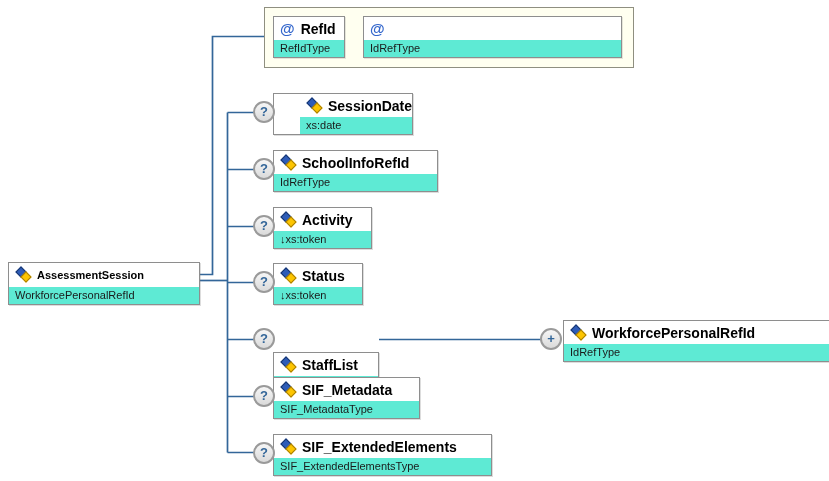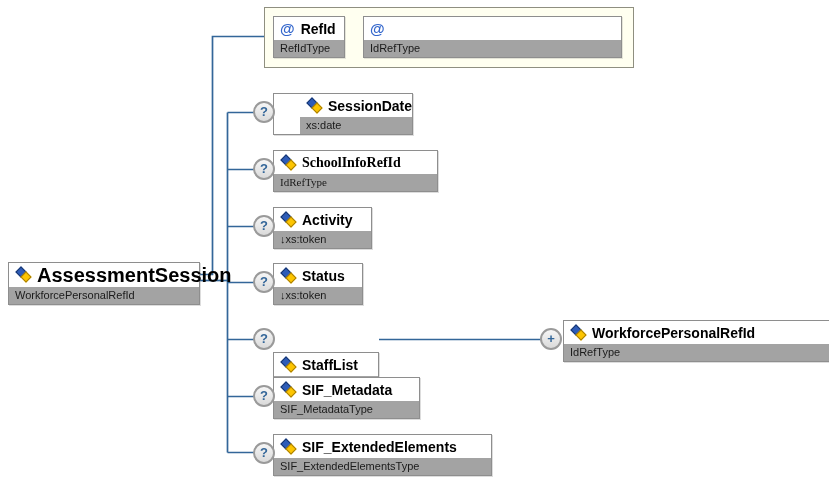--- a/index.html
+++ b/index.html
@@ -7,24 +7,24 @@
        font-family:"Liberation Sans",sans-serif;}
   #canvas{position:absolute;inset:0;width:829px;height:481px;}
   svg.wires{position:absolute;left:0;top:0;z-index:0;}
 
   
   .node{position:absolute;z-index:2;background:#ffffff;border:1px solid #8e8e8e;
         box-sizing:border-box;box-shadow:1px 1px 0 rgba(120,120,120,.25);}
   .node .title{height:23px;display:flex;align-items:center;
                padding:0 8px 0 6px;white-space:nowrap;font-weight:bold;
                font-size:14px;color:#000;}
-  .node .sub{height:17px;background:#a3a3a3;font-size:11px;color:#1a1a1a;
+  .node .sub{height:17px;background:#5eead4;font-size:11px;color:#1a1a1a;
              padding:2px 6px 0 6px;white-space:nowrap;box-sizing:border-box;
              overflow:hidden;}
-  .node.root .title{height:24px;font-size:20px;}
+  .node.root .title{height:24px;font-size:11px;}
 
   
   .el-icon{width:17px;height:14px;position:relative;margin-right:5px;flex:0 0 auto;display:inline-block;}
   .el-icon .d-blue{position:absolute;left:2px;top:0;width:8px;height:8px;
                    background:#2e5cb8;border:1px solid #16356e;box-sizing:border-box;
                    transform:rotate(45deg);}
   .el-icon .d-yellow{position:absolute;left:7px;top:5px;width:8px;height:8px;
                      background:#fdc500;border:1px solid #a97e00;box-sizing:border-box;
                      transform:rotate(45deg);}
 
@@ -107,21 +107,21 @@
     <div class="title">
       <span class="el-icon">
           <i class="d-blue"></i>
           <i class="d-yellow"></i>
         </span>
       <span>SessionDate</span>
     </div>
     <div class="sub">xs:date</div>
   </div>
 
-  <div class="node" style="left:273px;top:150px;width:165px;font-family:Liberation Serif, serif;">
+  <div class="node" style="left:273px;top:150px;width:165px;">
     <div class="title">
       <span class="el-icon">
           <i class="d-blue"></i>
           <i class="d-yellow"></i>
         </span>
       <span>SchoolInfoRefId</span>
     </div>
     <div class="sub">IdRefType</div>
   </div>
 

